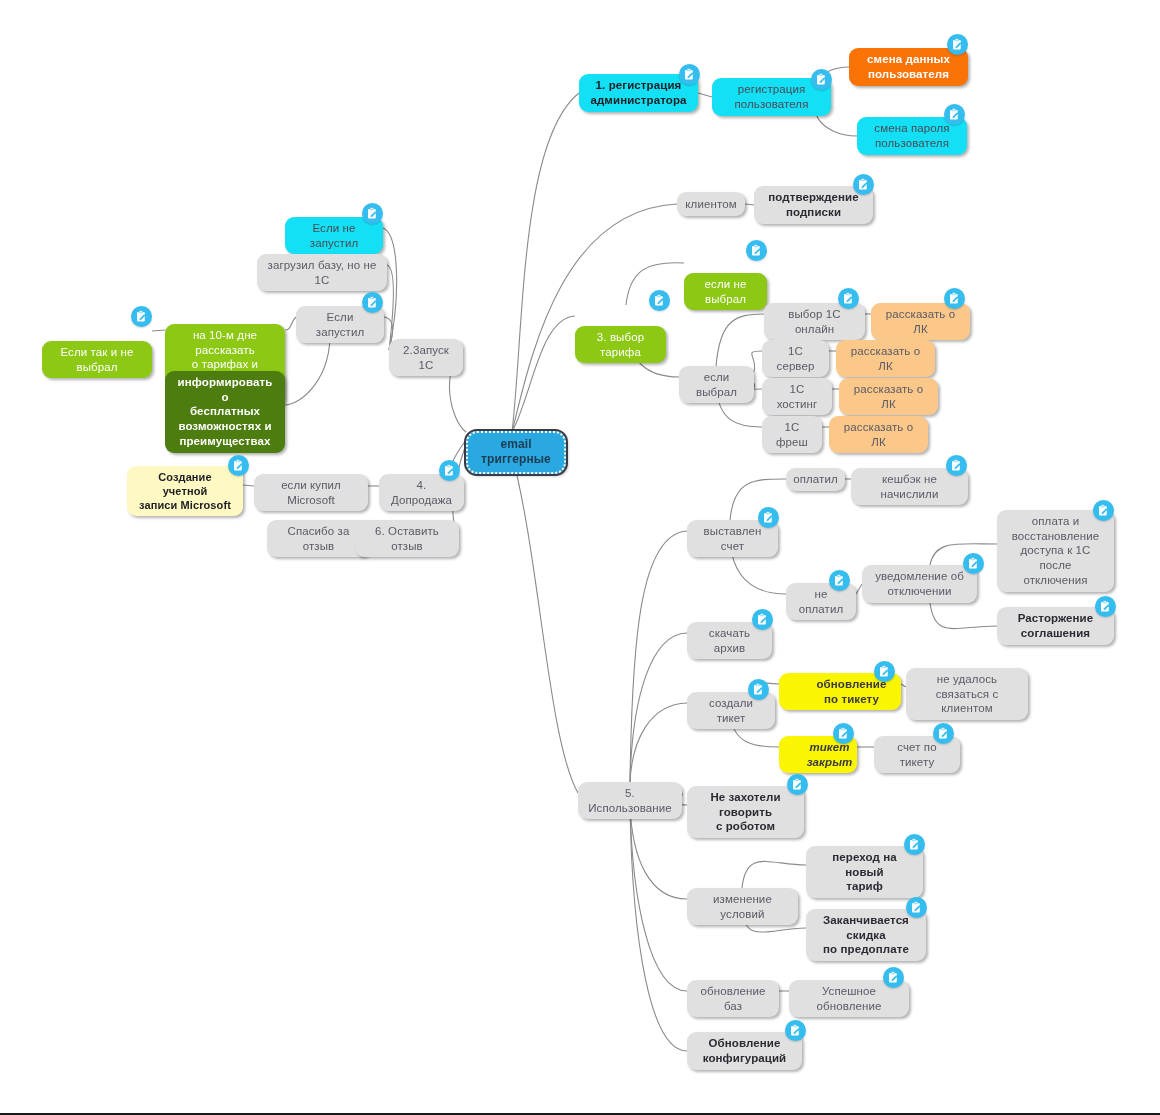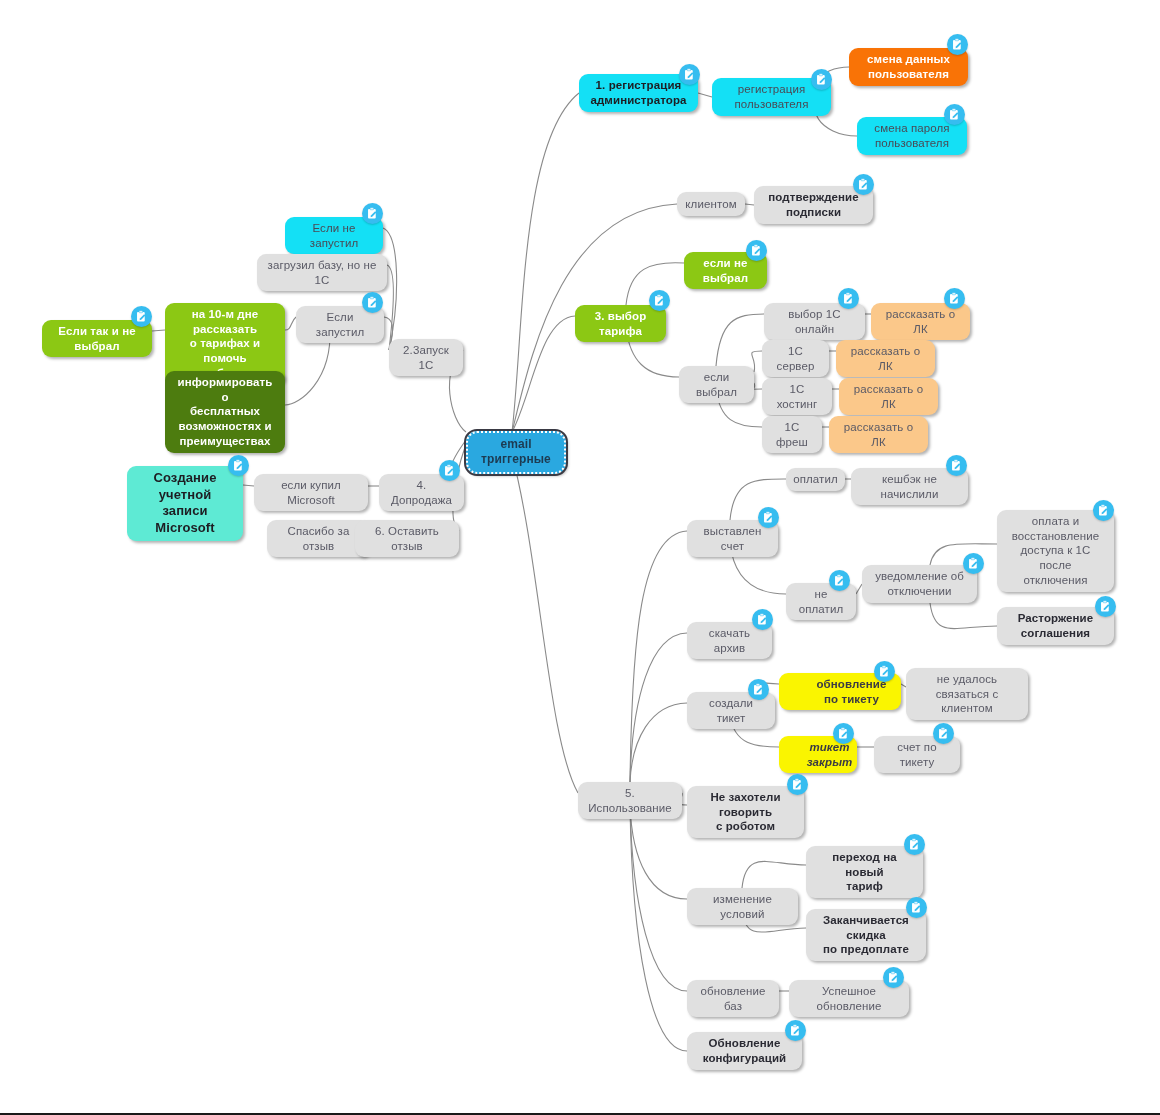--- a/index.html
+++ b/index.html
@@ -32,27 +32,27 @@
     line-height: 1.28;
     padding: 4px 9px;
     box-shadow: 2px 2px 3px rgba(0,0,0,0.30);
     z-index: 5;
     white-space: pre-line;
     letter-spacing: 0.1px;
   }
   
   .c-grey       { background:#e0e0e0; color:#5a5a66; font-size:11.5px; }
   .c-grey-b     { background:#e0e0e0; color:#2a2a33; font-size:11.5px; font-weight:bold; }
-  .c-grey-dark  { background:#5eead4; color:#1d1d22; font-size:13px; font-weight:bold; }
+  .c-grey-dark  { background:#fef9c3; color:#1d1d22; font-size:11px; font-weight:bold; }
   .c-cyan       { background:#14e0f5; color:#4a4a55; font-size:11.5px; }
   .c-cyan-b     { background:#14e0f5; color:#1d1d22; font-size:11.5px; font-weight:bold; }
   .c-orange     { background:#f97306; color:#ffffff; font-size:11.5px; font-weight:bold; }
   .c-orange2    { background:#4d7c0f; color:#ffffff; font-size:11.5px; font-weight:bold; }
   .c-orange-lt  { background:#fbc88a; color:#5a5a66; font-size:11.5px; }
-  .c-green      { background:#8cc814; color:#ffffff; font-size:11.5px; font-weight:bold; }
+  .c-green      { background:#8cc814; color:#ffffff; font-size:11.5px; font-weight:normal;margin-top:21px; }
   .c-yellow     { background:#faf500; color:#3a3a44; font-size:11.5px; font-weight:bold;padding-left:32px; }
   .c-root {
     background:#2aa8e0;
     color:#1d3b52;
     font-size:12px;
     font-weight:bold;
     border:2px dotted #ffffff;
     outline:2px solid #3a3a44;
     border-radius:11px;
   }

